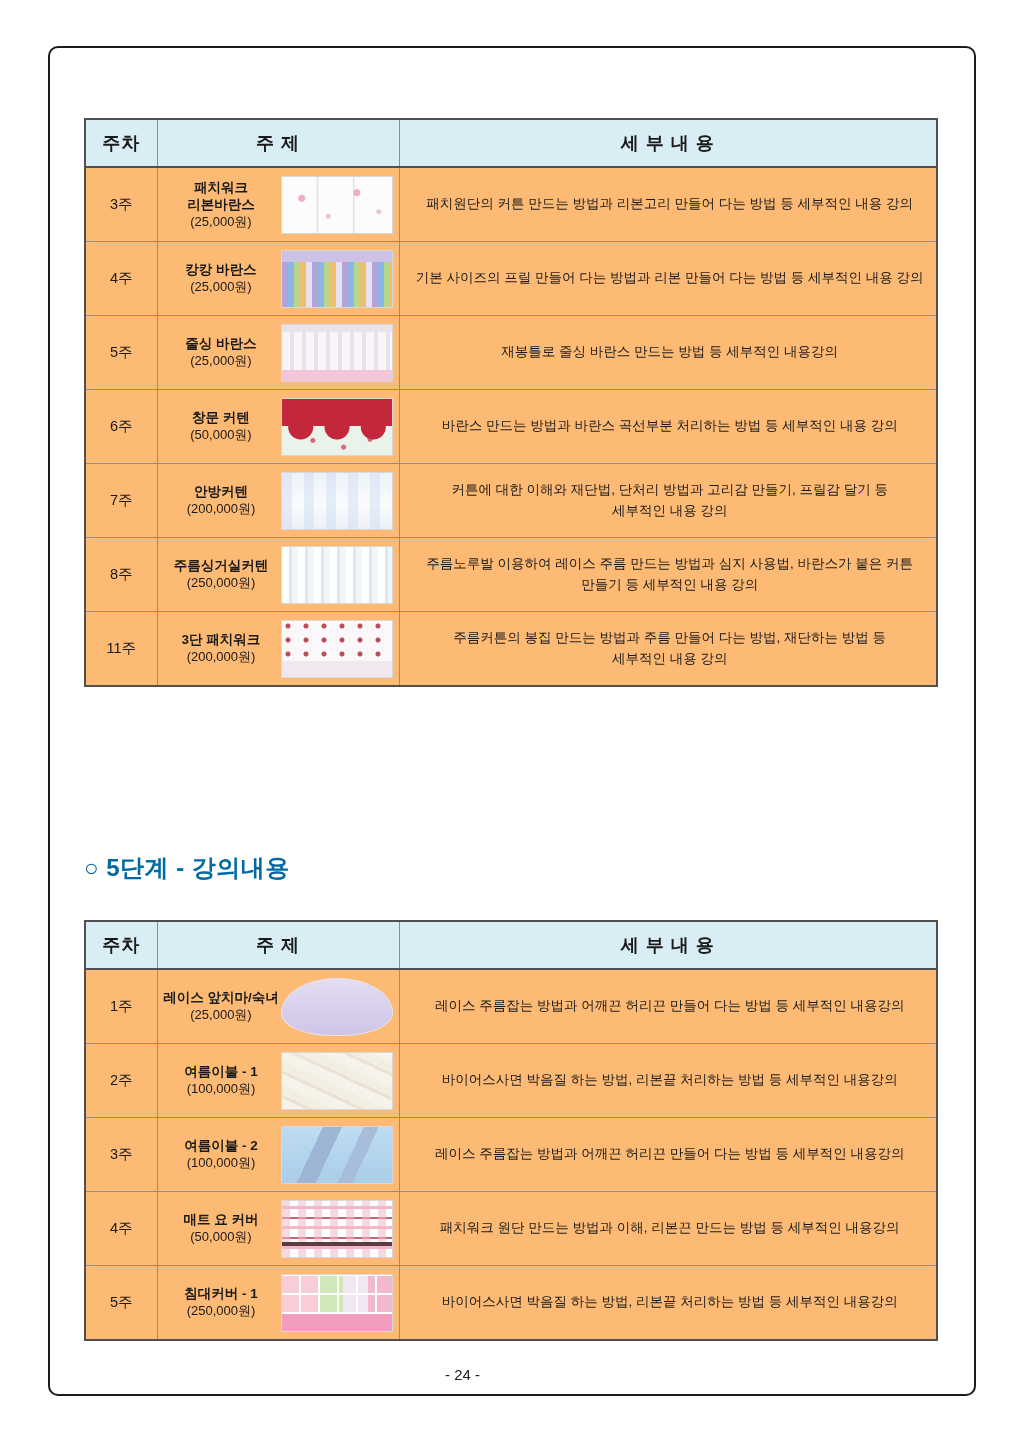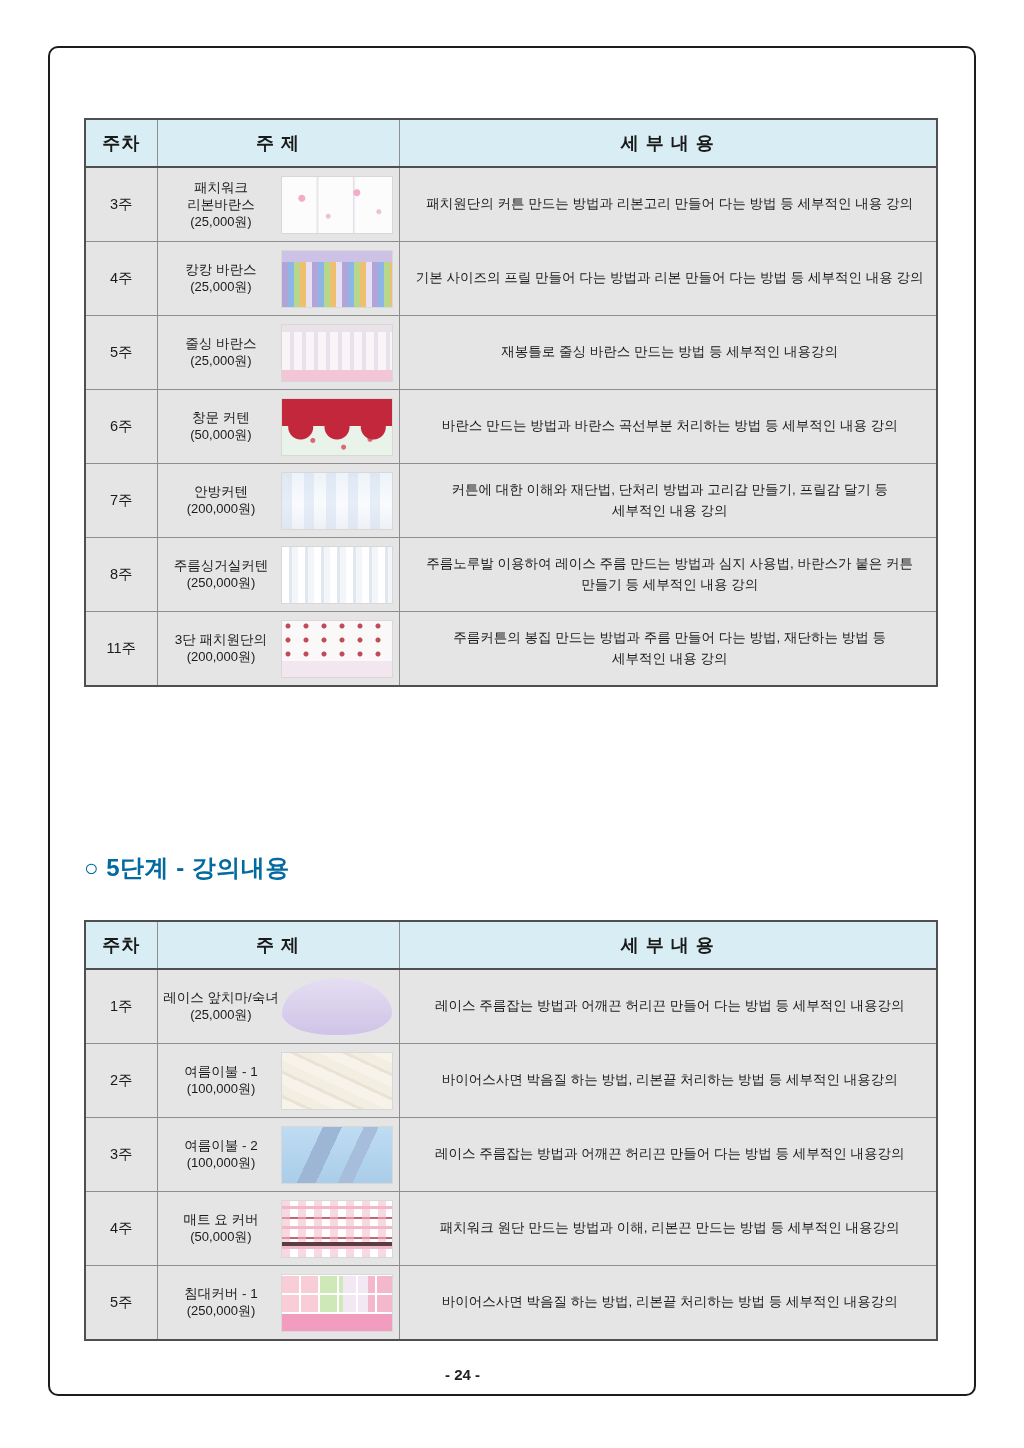--- a/index.html
+++ b/index.html
@@ -7,41 +7,41 @@
     width:1024px;height:1448px;position:relative;background:#ffffff;
     font-family:"Liberation Sans","DejaVu Sans",sans-serif;color:#1a1a1a;
   }
   .page-border{
     position:absolute;left:48px;top:46px;width:924px;height:1346px;
     border:2.5px solid #1c1c1c;border-radius:10px;background:#ffffff;
   }
   
   table.sched{
     position:absolute;left:84px;border-collapse:collapse;table-layout:fixed;
-    width:854px;background:#e5e5e5;border:2px solid #4f4f4f;
+    width:854px;background:#fdba74;border:2px solid #4f4f4f;
   }
   table.sched td{border:1px solid #8e8e8e;overflow:hidden;}
   table.sched tr.head td{
     background:#d9edf4;height:44px;text-align:center;vertical-align:middle;
     font-size:18px;font-weight:bold;letter-spacing:1px;border-bottom:2px solid #4f4f4f;
   }
   table.sched tr.body td{height:65px;vertical-align:middle;}
   #table1{top:118px;}
   #table2{top:920px;}
   .col-week{width:72px;}
   .col-topic{width:242px;}
   .col-detail{width:538px;}
   td.c-week{text-align:center;font-size:14.5px;}
   td.c-detail{
     padding:4px 10px 4px 14px;font-size:13.5px;line-height:1.5;
     white-space:pre-line;text-align:center;
   }
   .topic-wrap{display:flex;align-items:center;justify-content:space-between;padding:2px 5px 2px 3px;}
   .topic-text{flex:1;text-align:center;min-width:0;}
-  .t-title{font-size:13.5px;font-weight:normal;line-height:1.3;white-space:pre-line;}
+  .t-title{font-size:13.5px;font-weight:bold;line-height:1.3;white-space:pre-line;}
   .t-price{font-size:13px;line-height:1.3;}
   
   .photo{width:112px;height:58px;flex:0 0 112px;border:1px solid #d8d8d8;box-sizing:border-box;}
   .ph-patchwork{
     background:
       radial-gradient(circle at 18% 38%,#f0aec6 0 3px,transparent 4px),
       radial-gradient(circle at 68% 28%,#f0aec6 0 3px,transparent 4px),
       radial-gradient(circle at 88% 62%,#e9c4d4 0 2px,transparent 3px),
       radial-gradient(circle at 42% 70%,#e9c4d4 0 2px,transparent 3px),
       linear-gradient(90deg,#fdfcfd 31%,#e6e0e8 32%,#fdfcfd 34%,#fdfcfd 64%,#e6e0e8 65%,#fdfcfd 67%);
@@ -127,21 +127,21 @@
       repeating-linear-gradient(90deg,rgba(0,0,0,0) 0 17px,#ffffff 17px 19px),
       linear-gradient(90deg,#f8cdd8 0 33%,#cfe8b8 33% 55%,#f2e8f4 55% 78%,#f4b8cc 78%);
   }
   
   .section-heading{
     position:absolute;left:84px;top:852px;
     font-size:24px;font-weight:bold;color:#0369a1;letter-spacing:0.5px;
   }
   .page-number{
     position:absolute;left:0;top:1366px;width:925px;text-align:center;
-    font-size:15px;color:#222;font-weight:bold;
+    font-size:15px;color:#222;
   }
 </style>
 </head>
 <body>
 
 <div class="page-border"></div>
 
 <table class="sched" id="table1">
   <colgroup>
       <col class="col-week">
@@ -233,21 +233,21 @@
     </div>
         </td>
     <td class="c-detail">주름노루발 이용하여 레이스 주름 만드는 방법과 심지 사용법, 바란스가 붙은 커튼
 만들기 등 세부적인 내용 강의</td>
   </tr>
   <tr class="body">
     <td class="c-week">11주</td>
     <td class="c-topic">
           <div class="topic-wrap">
       <div class="topic-text">
-              <div class="t-title">3단 패치원단의</div>
+              <div class="t-title">3단 패치워크</div>
               <div class="t-price">(200,000원)</div>
             </div>
       <div class="photo ph-3tier"></div>
     </div>
         </td>
     <td class="c-detail">주름커튼의 봉집 만드는 방법과 주름 만들어 다는 방법, 재단하는 방법 등
 세부적인 내용 강의</td>
   </tr>
 </tbody>
   </table>

